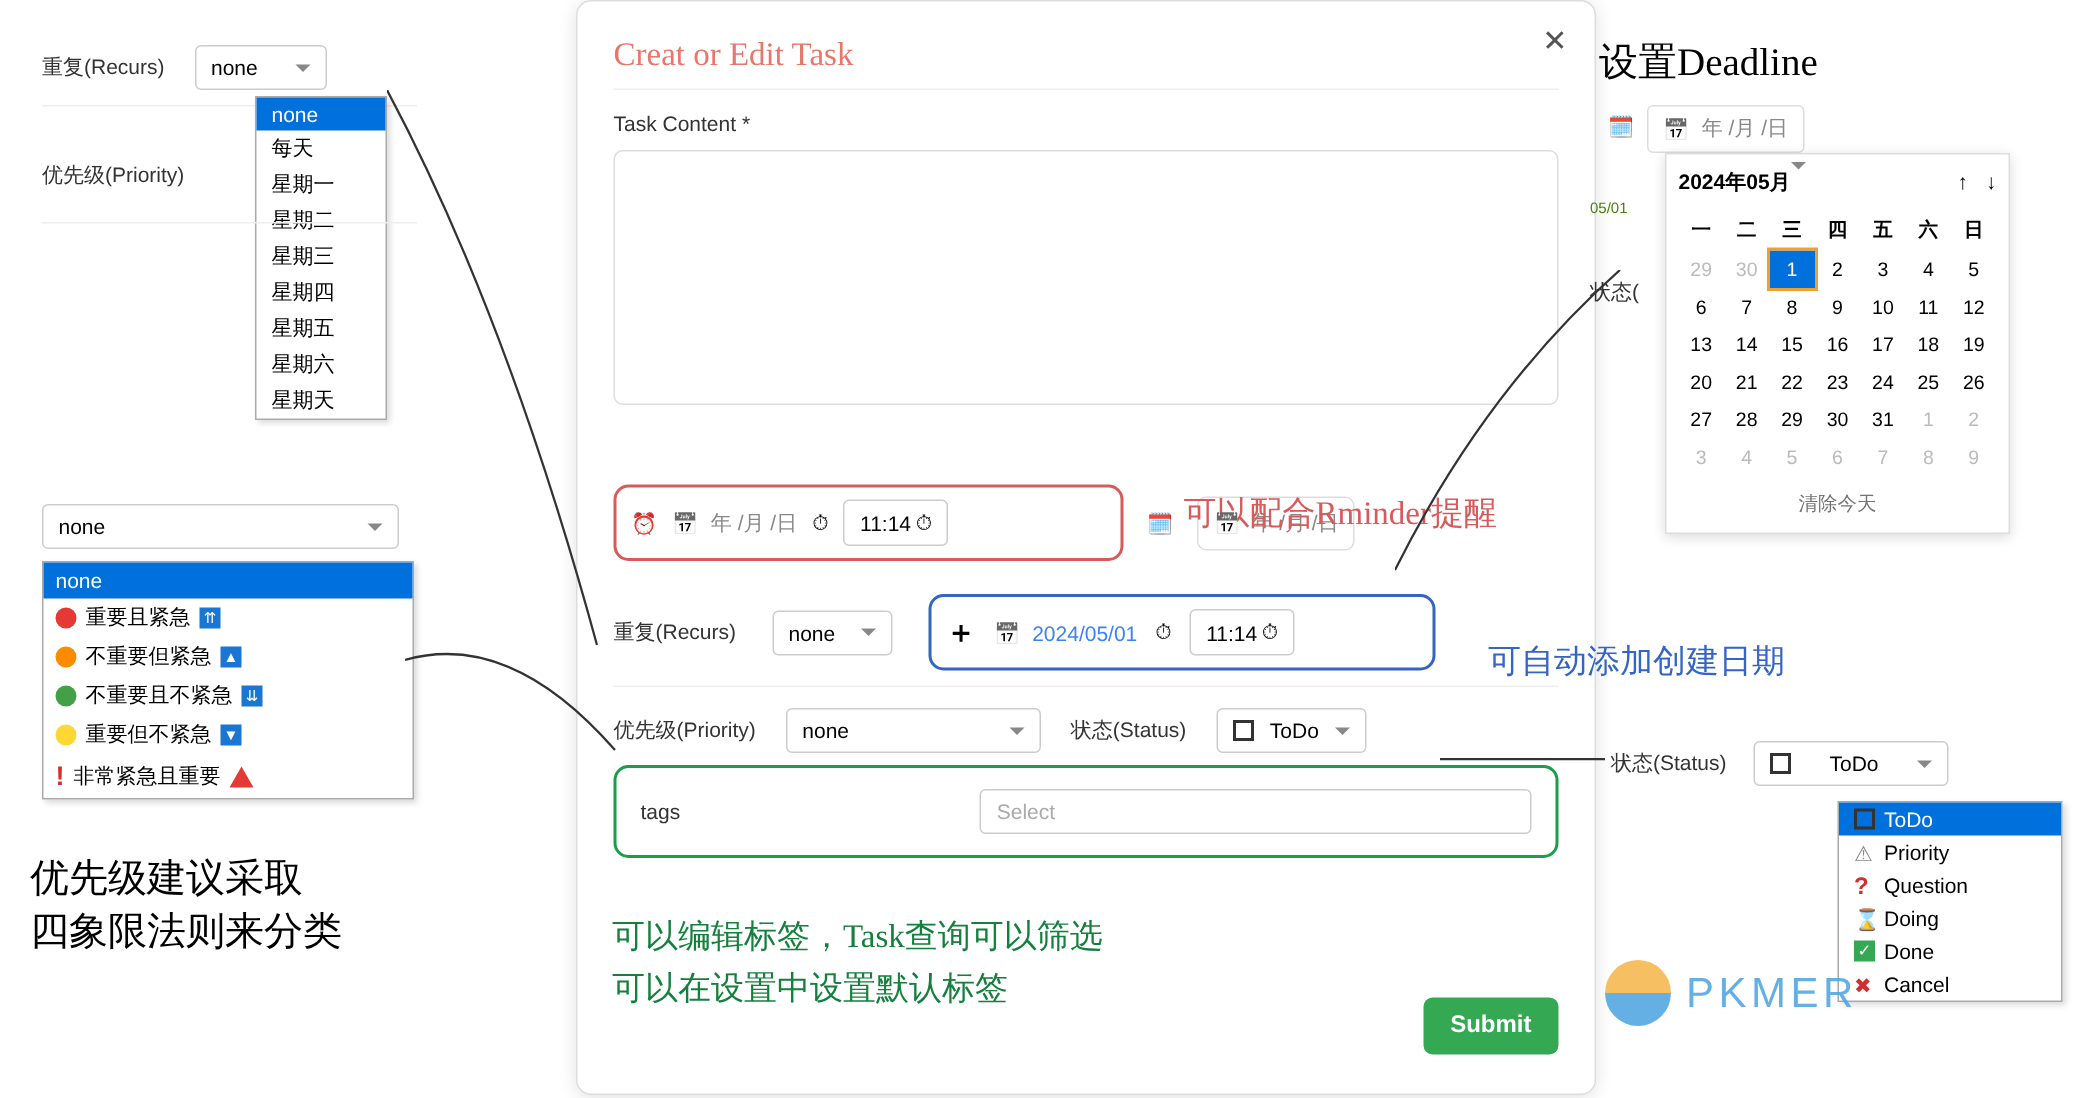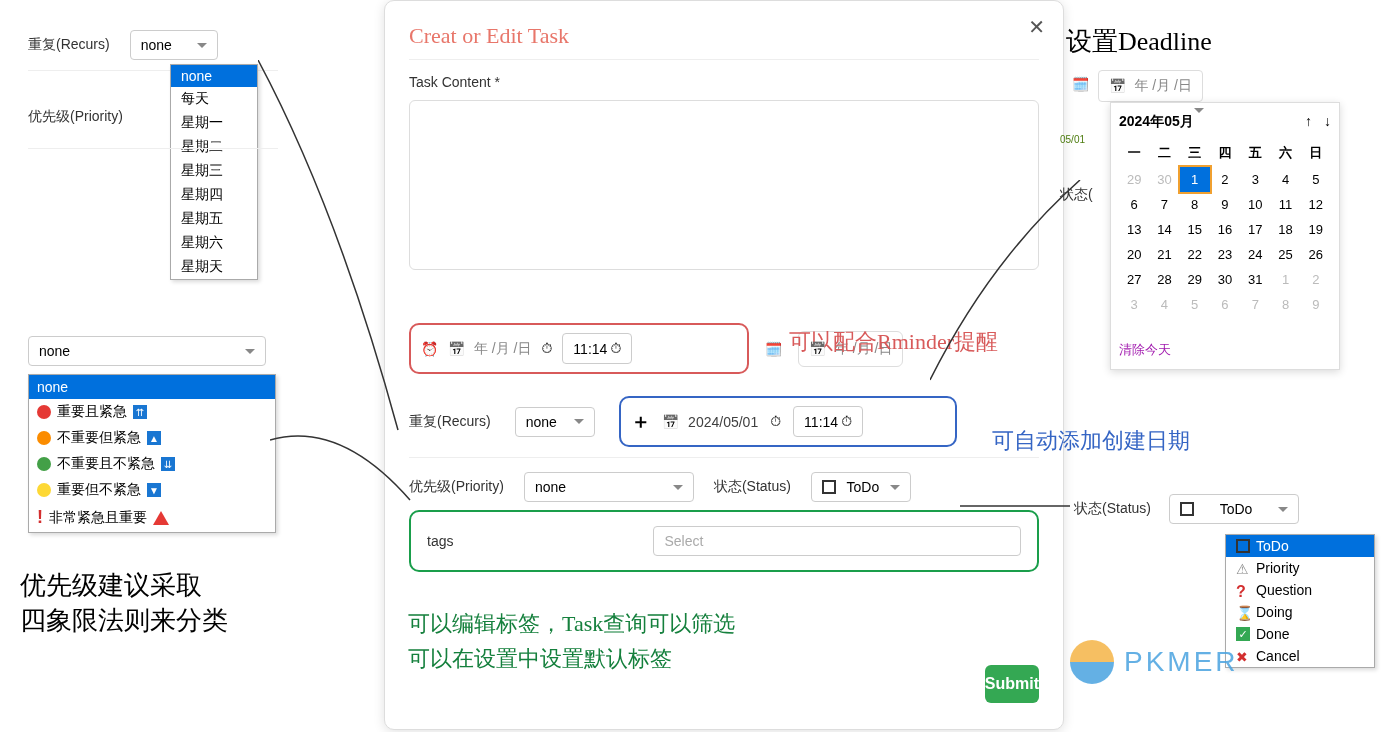--- a/index.html
+++ b/index.html
@@ -32,37 +32,37 @@
 
 #dlg{position:absolute;left:384px;top:0;width:680px;height:730px;border:1px solid #ddd;border-radius:10px;box-shadow:0 2px 12px rgba(0,0,0,.12);padding:22px 24px;background:#fff}
 #dlg-close{position:absolute;right:18px;top:14px;font-size:20px;color:#555;cursor:pointer}
 #dlg-title{color:#e8766a;font-size:22px;font-family:Georgia,serif;margin-bottom:8px}
 .dlg-hr{height:1px;background:#eee;margin:10px 0 14px}
 #ta{width:100%;height:170px;border:1px solid #ddd;border-radius:6px;resize:none;padding:8px}
 #rem-row{border:2px solid #d85a5a;border-radius:10px;padding:8px 10px;display:flex;align-items:center;gap:10px;width:340px}
 #dl-inline{display:inline-flex;align-items:center;gap:8px;border:1px solid #ddd;border-radius:6px;padding:8px 10px}
 #create-row{border:2px solid #3565c4;border-radius:10px;padding:8px 10px;display:flex;align-items:center;gap:12px;width:338px}
 #tags-row{border:2px solid #1a9e4b;border-radius:10px;padding:14px 16px;display:flex;align-items:center;gap:200px}
-#submit{position:absolute;right:24px;bottom:26px;background:#34a853;color:#fff;border:none;border-radius:6px;padding:10px 0;font-size:16px;cursor:pointer;font-weight:bold}
+#submit{position:absolute;right:24px;bottom:26px;background:#34a853;color:#fff;border:none;border-radius:6px;padding:10px 18px;font-size:16px;cursor:pointer;font-weight:bold}
 .ann{position:absolute;font-size:22px}
 .ann.red{color:#d85a5a}#ann-red{left:404px;top:326px}
 .ann.blue{color:#3565c4}#ann-blue{left:992px;top:426px}
 .ann.green{color:#15803d;line-height:1.6}#ann-green{left:408px;top:606px}
 
 
 #dl-title{position:absolute;left:1066px;top:24px;font-size:26px}
 #dl-red{position:absolute;left:1072px;top:76px;color:#d32f2f}
 #dl-input{position:absolute;left:1098px;top:70px;border:1px solid #ddd;border-radius:4px;padding:6px 10px;display:flex;gap:8px;align-items:center}
 #cal{position:absolute;left:1110px;top:102px;width:230px;border:1px solid #ddd;box-shadow:0 2px 8px rgba(0,0,0,.15);padding:10px 8px;background:#fff}
 #cal-head{display:flex;justify-content:space-between;align-items:flex-start;margin-bottom:8px;font-weight:bold}
 #cal table{width:100%;border-collapse:collapse;text-align:center;font-size:13px}
 #cal th,#cal td{padding:5px 0;width:14.28%}
 #cal .dim{color:#bbb}
 #cal .today{background:#0070dd;color:#fff;outline:2px solid #f0a030}
-#cal-foot{display:flex;justify-content:flex-start;margin-top:24px;color:#a21caf;font-size:13px}
+#cal-foot{display:flex;justify-content:center;margin-top:10px;color:#737373;font-size:13px}
 #mini-date{position:absolute;left:1060px;top:134px;color:#4d7c0f;font-size:10px}
 #mini-status{position:absolute;left:1060px;top:186px;color:#333}
 
 
 #st-row{position:absolute;left:1074px;top:494px;display:flex;align-items:center;gap:18px}
 #st-menu{position:absolute;left:1225px;top:534px;width:150px}
 #st-menu .mi{display:flex;align-items:center;gap:6px}
 .ic{width:14px;height:14px;display:inline-block}
 .ic.todo{border:2px solid #333}
 .ic.imp::before{content:"⚠";color:#888}
@@ -178,21 +178,21 @@
   <div style="display:flex;gap:24px;align-items:center;margin-top:22px">
     <span class="lbl">重复(Recurs)</span>
     <span class="drop">
         <span>none</span>
         <span class="caret"></span>
       </span>
     <div id="create-row">
       <span style="font-size:20px;font-weight:bold">＋</span>
       <span class="dateinp">
           <span class="calico"></span>
-          <span style="color:#404040">2024/05/01</span>
+          <span style="color:#3b82f6">2024/05/01</span>
         </span>
       <span class="clkico"></span>
       <span class="drop" style="min-width:70px">
           <span>11:14</span>
           <span class="clkico"></span>
         </span>
     </div>
   </div>
   <div class="dlg-hr"></div>
 

